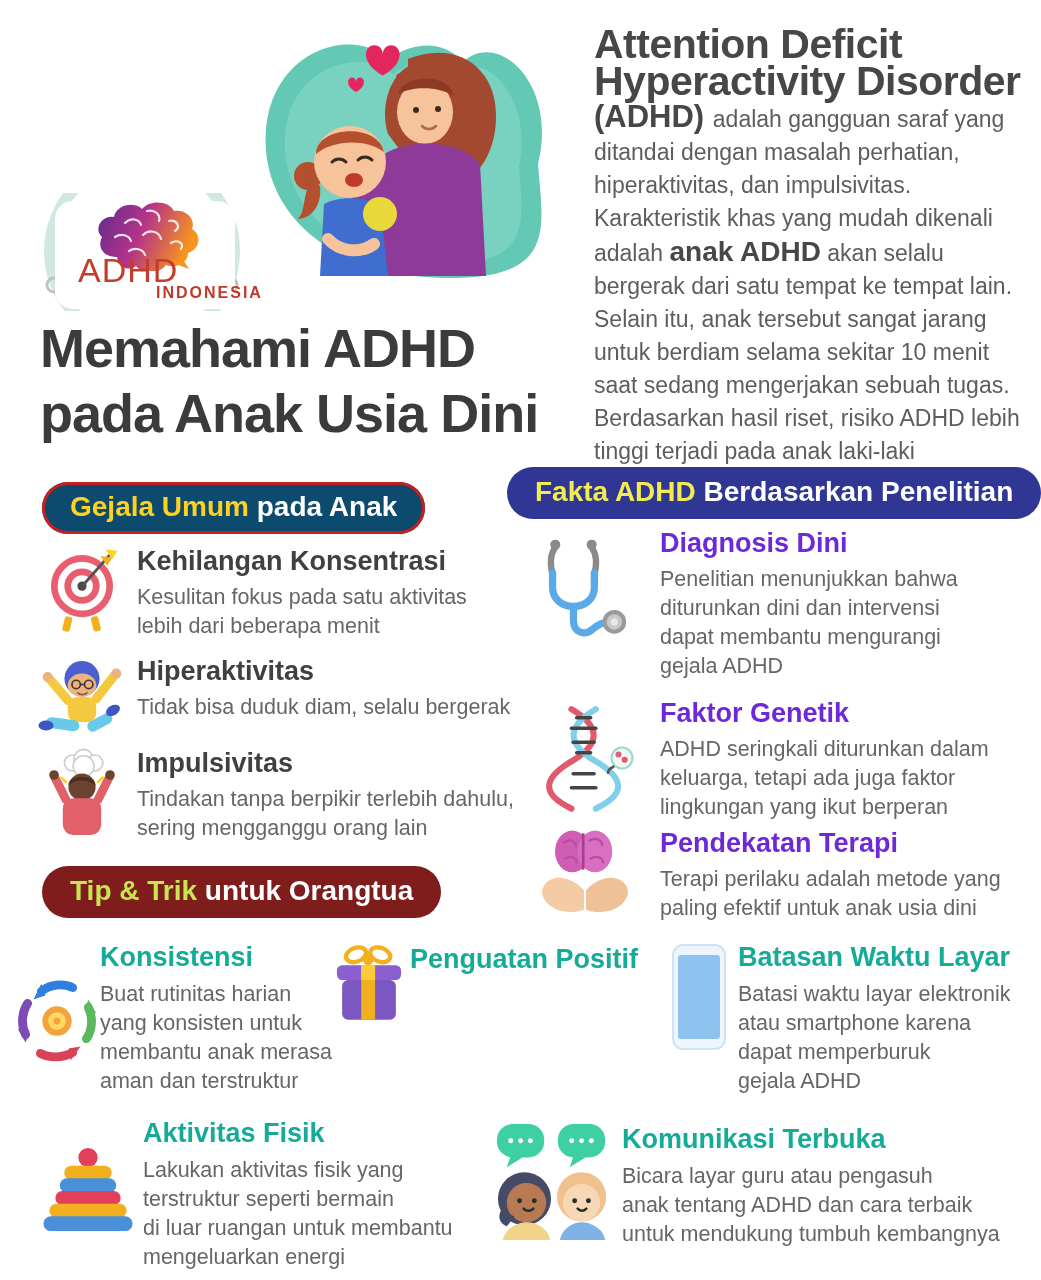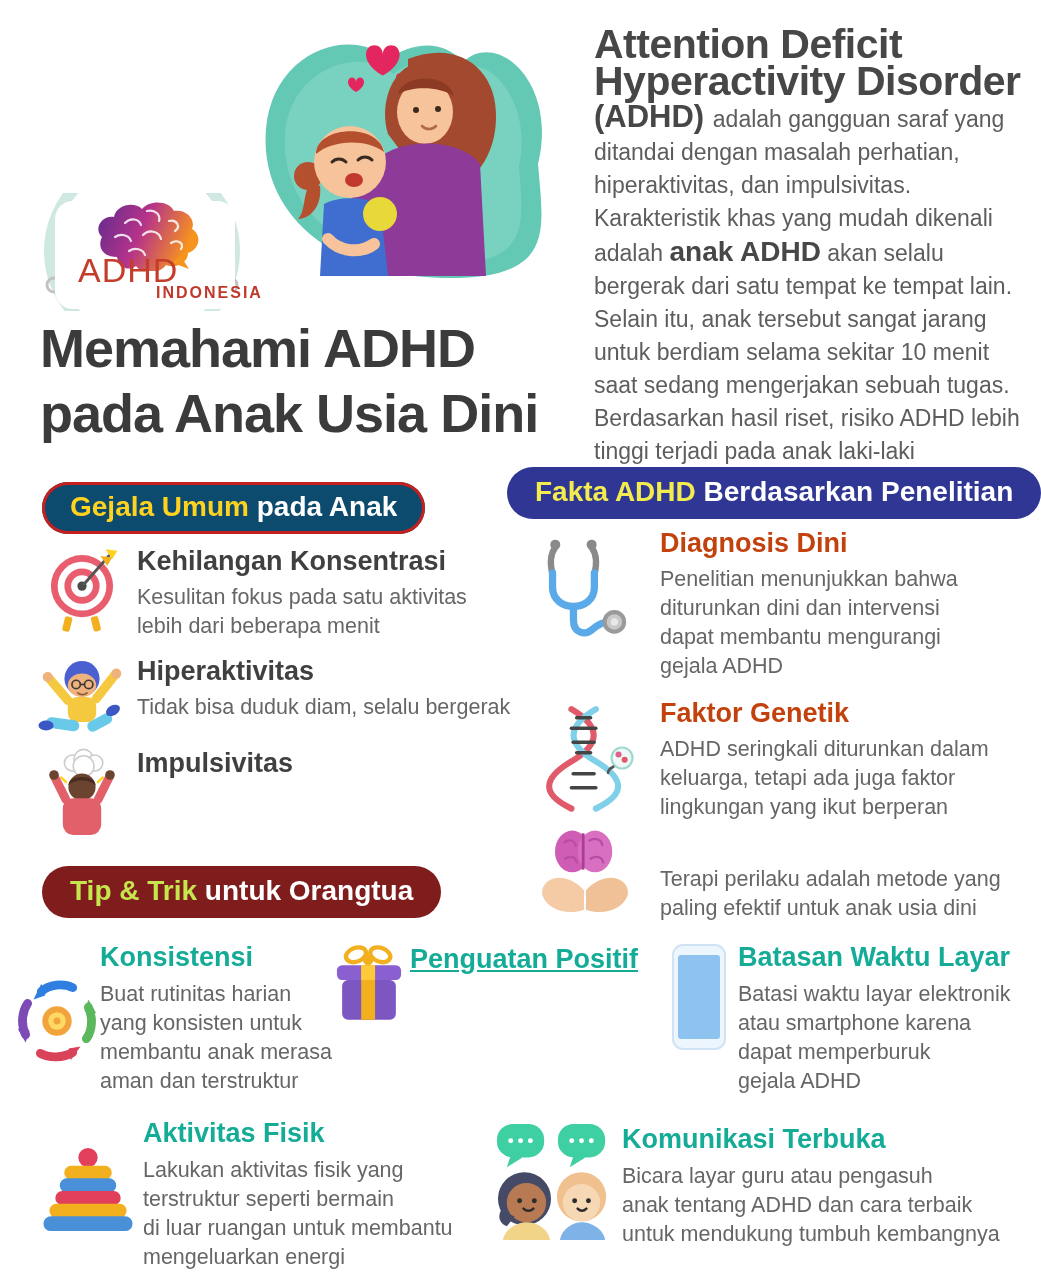--- a/index.html
+++ b/index.html
@@ -22,21 +22,21 @@
   .badge-red{background:#0c4a6e;box-shadow:0 0 0 3px #c51f1f inset;}
   .badge-navy{background:#2f3694;}
   .badge-teal{background:#7f1d1d;}
   .hl-yellow{color:#ffd21f;}
   .hl-pale{color:#f2ec4f;}
   .hl-lime{color:#c6e64d;}
   .badge .rest{color:#ffffff;}
   
   .item-title{font-size:27px;font-weight:bold;white-space:nowrap;}
   .t-maroon{color:#404040;}
-  .t-navy{color:#c2410c;}
+  .t-navy{color:#6d28d9;}
   .t-teal{color:#14ab97;}
   .item-desc{font-size:21.5px;line-height:29px;color:#666666;white-space:pre-line;}
 </style>
 </head>
 <body>
 
 <div class="canvas">
 
   <div class="abs" style="left:228px;top:14px;width:332px;height:282px;">
     <svg width="332" height="282" viewBox="0 0 332 282">
@@ -180,20 +180,22 @@
       <line x1="30" y1="62" x2="16" y2="34" stroke="#e2606a" stroke-width="11" stroke-linecap="round"></line>
       <line x1="70" y1="62" x2="84" y2="34" stroke="#e2606a" stroke-width="11" stroke-linecap="round"></line>
       <circle cx="15" cy="31" r="6" fill="#6b4430"></circle>
       <circle cx="85" cy="31" r="6" fill="#6b4430"></circle>
       <circle cx="50" cy="46" r="17" fill="#6b4430"></circle>
       <path d="M33,44 C33,30 67,30 67,44 C60,36 40,36 33,44 Z" fill="#4a2c20"></path>
       <rect x="26" y="60" width="48" height="46" rx="13" fill="#e2606a"></rect>
     </svg>
   </div>
   <div class="abs item-title t-maroon" style="left:137px;top:748px;">Impulsivitas</div>
+  <div class="abs item-desc" style="left:137px;top:785px;width:420px;">Tindakan tanpa berpikir terlebih dahulu,
+sering mengganggu orang lain</div>
 
   <div class="abs badge badge-navy" style="left:507px;top:467px;">
     <span class="hl-pale">Fakta ADHD</span><span class="rest"> Berdasarkan Penelitian</span>
   </div>
 
   <div class="abs" style="left:528px;top:528px;width:100px;height:126px;">
     <svg width="100" height="126" viewBox="0 0 110 132">
       <circle cx="30" cy="15" r="5.5" fill="#8a8a8a"></circle>
       <circle cx="70" cy="15" r="5.5" fill="#8a8a8a"></circle>
       <path d="M30,18 C24,26 24,36 27,48" stroke="#8a8a8a" stroke-width="7" fill="none" stroke-linecap="round"></path>
@@ -242,20 +244,21 @@
       <g stroke="#b94da4" stroke-width="2.5" fill="none" stroke-linecap="round">
         <path d="M32,22 C38,18 44,20 45,26"></path>
         <path d="M60,20 C66,16 73,19 74,25"></path>
         <path d="M33,40 C39,36 45,38 46,44"></path>
         <path d="M61,40 C67,36 74,38 75,44"></path>
       </g>
       <path d="M8,80 C6,66 20,58 34,62 C44,65 50,70 54,75 L54,96 C38,102 14,98 8,80 Z" fill="#f5cba6"></path>
       <path d="M102,80 C104,66 90,58 76,62 C66,65 60,70 56,75 L56,96 C72,102 96,98 102,80 Z" fill="#f0c096"></path>
     </svg>
   </div>
+  <div class="abs item-title t-navy" style="left:660px;top:828px;">Pendekatan Terapi</div>
   <div class="abs item-desc" style="left:660px;top:865px;width:390px;">Terapi perilaku adalah metode yang
 paling efektif untuk anak usia dini</div>
 
   <div class="abs badge badge-teal" style="left:42px;top:866px;">
     <span class="hl-lime">Tip &amp; Trik</span><span class="rest"> untuk Orangtua</span>
   </div>
 
   <div class="abs" style="left:8px;top:972px;width:98px;height:98px;">
     <svg width="98" height="98" viewBox="0 0 100 100">
       <circle cx="50" cy="50" r="15" fill="#f2a33c"></circle>
@@ -281,21 +284,21 @@
     <svg width="78" height="108" viewBox="0 0 90 104">
       <ellipse cx="30" cy="16" rx="12" ry="8" fill="none" stroke="#f2b01e" stroke-width="5" transform="rotate(-20 30 16)"></ellipse>
       <ellipse cx="58" cy="16" rx="12" ry="8" fill="none" stroke="#f2b01e" stroke-width="5" transform="rotate(20 58 16)"></ellipse>
       <circle cx="44" cy="22" r="6" fill="#f2b01e"></circle>
       <rect x="8" y="28" width="74" height="17" rx="6" fill="#8a5fd0"></rect>
       <rect x="14" y="45" width="62" height="46" rx="7" fill="#7d57c1"></rect>
       <rect x="36" y="28" width="16" height="63" fill="#f2b01e"></rect>
       <rect x="36" y="28" width="16" height="17" fill="#ffca3a"></rect>
     </svg>
   </div>
-  <div class="abs item-title t-teal" style="left:410px;top:944px;text-decoration:underline;">Penguatan Positif</div>
+  <div class="abs item-title t-teal" style="left:410px;top:944px;">Penguatan Positif</div>
 
   <div class="abs" style="left:672px;top:944px;width:54px;height:106px;">
     <svg width="54" height="106" viewBox="0 0 54 106">
       <rect x="1" y="1" width="52" height="104" rx="10" fill="#eef6fd" stroke="#cfe3f5" stroke-width="2"></rect>
       <rect x="6" y="11" width="42" height="84" rx="3" fill="#8fc3ef"></rect>
     </svg>
   </div>
   <div class="abs item-title t-teal" style="left:738px;top:942px;">Batasan Waktu Layar</div>
   <div class="abs item-desc" style="left:738px;top:980px;width:300px;">Batasi waktu layar elektronik
 atau smartphone karena

